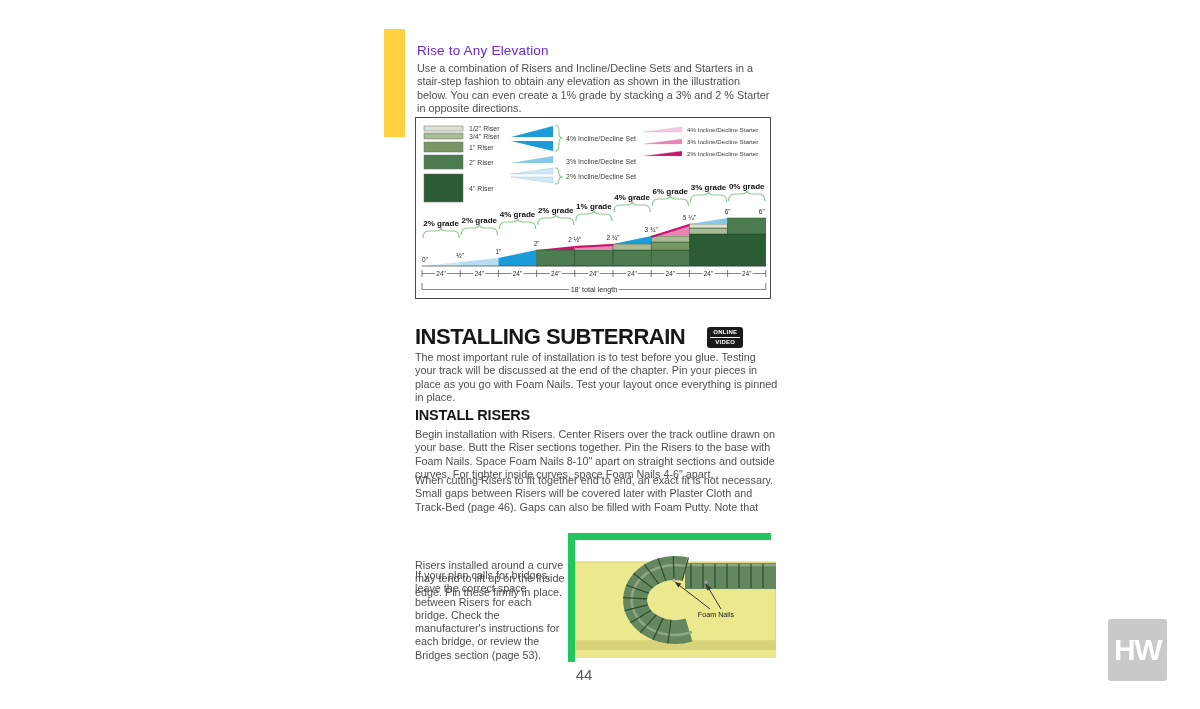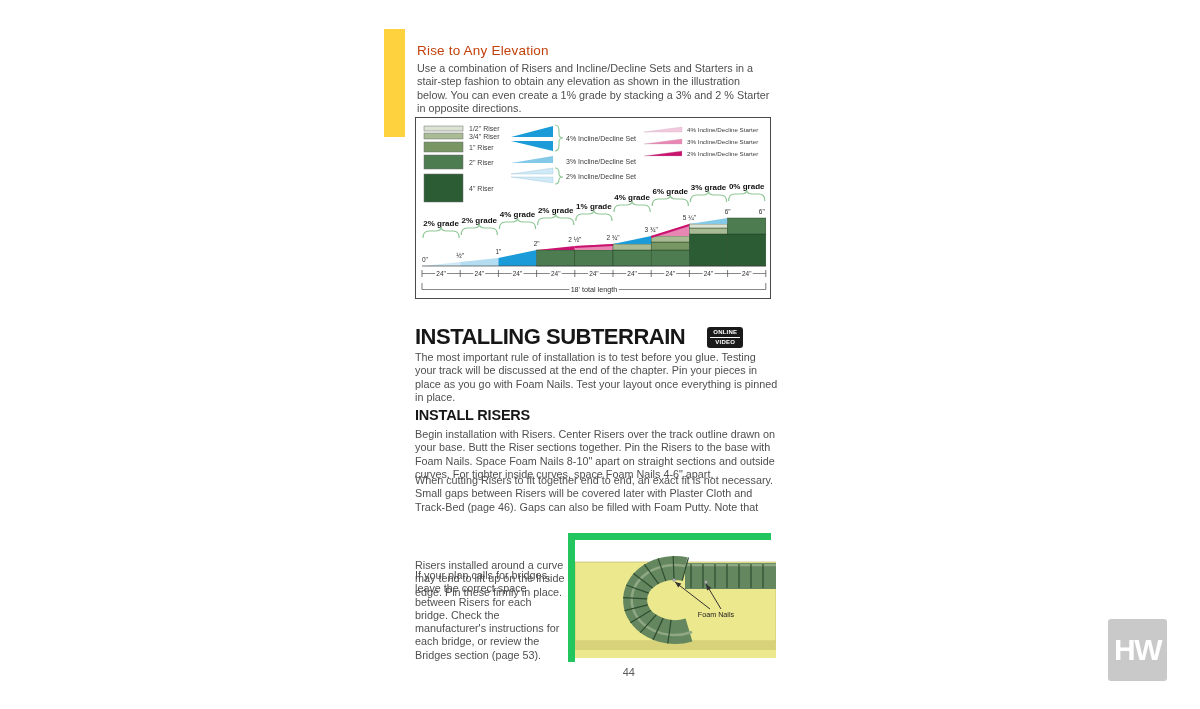--- a/index.html
+++ b/index.html
@@ -1,38 +1,38 @@
 <!DOCTYPE html>
 <html><head>
 <meta charset="utf-8">
 <style>
   html,body{margin:0;padding:0;background:#fff;}
   #page{position:relative;width:1200px;height:709px;background:#fff;overflow:hidden;
         font-family:"Liberation Sans",sans-serif;color:#4f4f4f;}
   .abs{position:absolute;}
   #yellow-bar{left:384px;top:29px;width:21px;height:108px;}
-  #rise-title{left:417px;top:43px;font-size:13.5px;color:#c2410c;letter-spacing:.2px;}
+  #rise-title{left:417px;top:43px;font-size:13.5px;color:#6d28d9;letter-spacing:.2px;}
   #rise-body{left:417px;top:62px;width:356px;font-size:10.8px;line-height:13.3px;}
   #diagram-box{left:415px;top:117px;width:356px;height:182px;border:1px solid #4a4a4a;box-sizing:border-box;background:#fff;}
   #diagram-svg{display:block;}
   svg text{font-family:"Liberation Sans",sans-serif;}
   #sub-row{left:415px;top:324px;display:flex;align-items:center;gap:22px;}
   #sub-title{font-size:22px;font-weight:800;color:#161616;letter-spacing:-.5px;}
   #video-badge{background:#1a1a1a;border-radius:3px;padding:2px 3px 2px;width:30px;text-align:center;}
   #video-badge div{color:#fff;font-size:6px;font-weight:700;line-height:7px;letter-spacing:.2px;}
   #video-badge .b2{border-top:1px solid #fff;margin-top:1px;padding-top:1px;}
   #sub-body{left:415px;top:351px;width:364px;font-size:10.8px;line-height:13.3px;}
   #risers-title{left:415px;top:407px;font-size:14.5px;font-weight:800;color:#161616;letter-spacing:-.2px;}
   .para{font-size:10.8px;line-height:13.3px;}
   #p1{left:415px;top:428px;width:364px;}
   #p2full{left:415px;top:474px;width:364px;}
   #p2wrap{left:415px;top:531px;width:152px;margin-top:28px;}
   #p3{left:415px;top:569px;width:150px;}
   #figure-box{left:568px;top:533px;width:203px;height:129px;border:7px solid #22c55e;box-sizing:border-box;background:#14b8a6;}
-  #page-num{left:565px;top:666px;width:70px;text-align:right;font-size:11px;color:#5a5a5a;}
+  #page-num{left:549px;top:666px;width:70px;text-align:center;font-size:15px;color:#5a5a5a;}
   #hw-logo{left:1108px;top:619px;width:59px;height:62px;border-radius:3px;
            display:flex;align-items:center;justify-content:center;
            font-size:30px;font-weight:700;color:#fff;letter-spacing:-1.5px;}
 </style>
 </head>
 <body>
 
 <div id="page">
 
   <div class="abs" id="yellow-bar" style="background: rgb(253, 210, 62);"></div>

